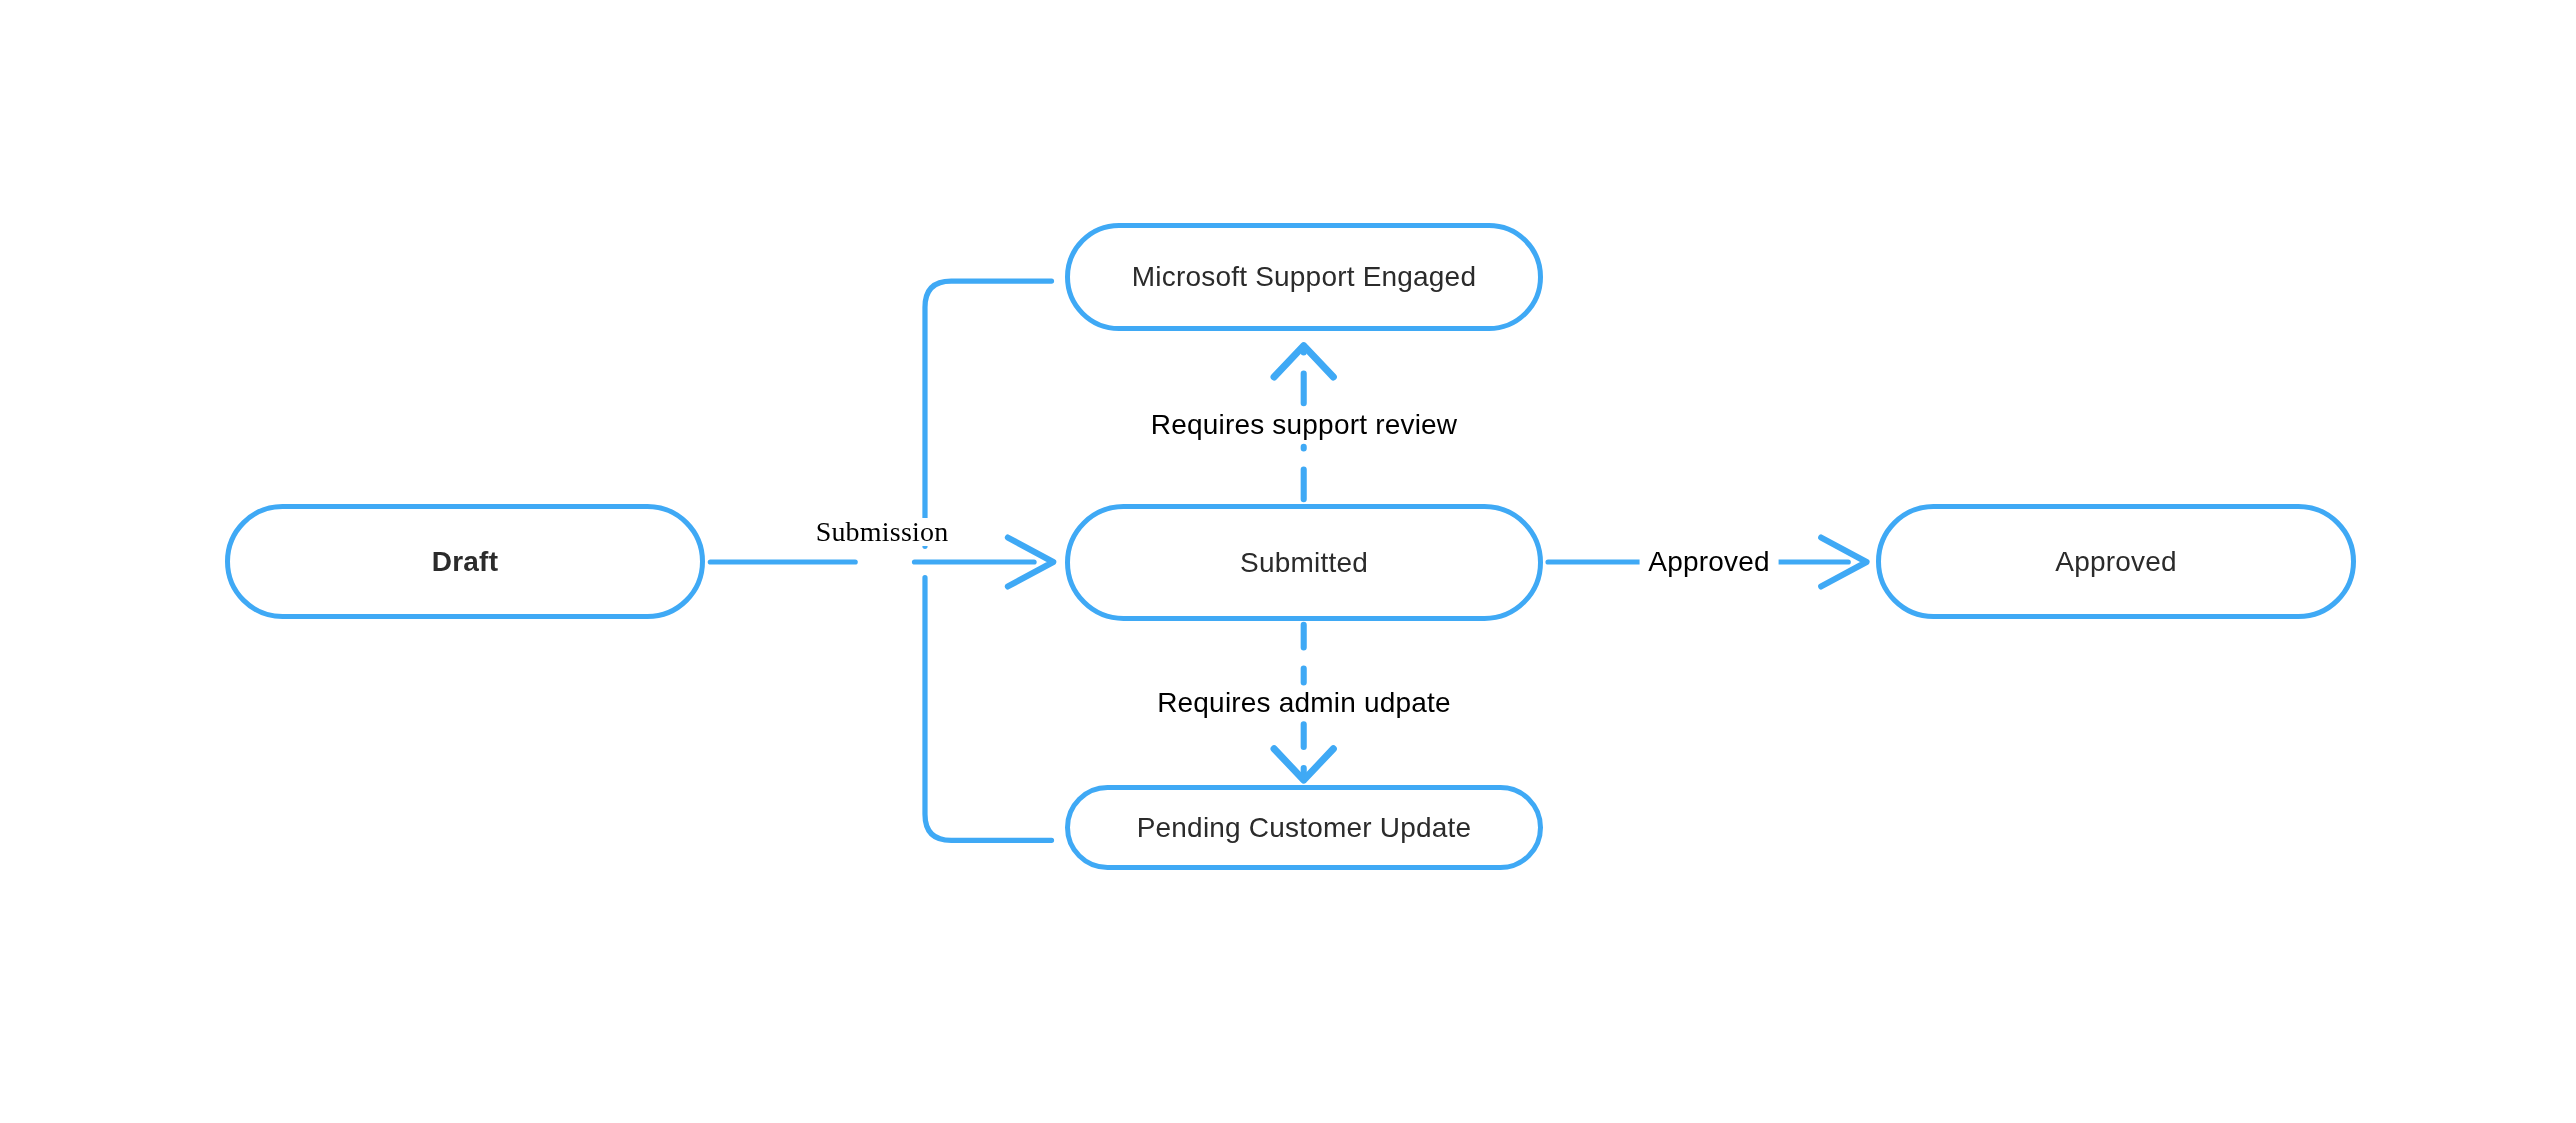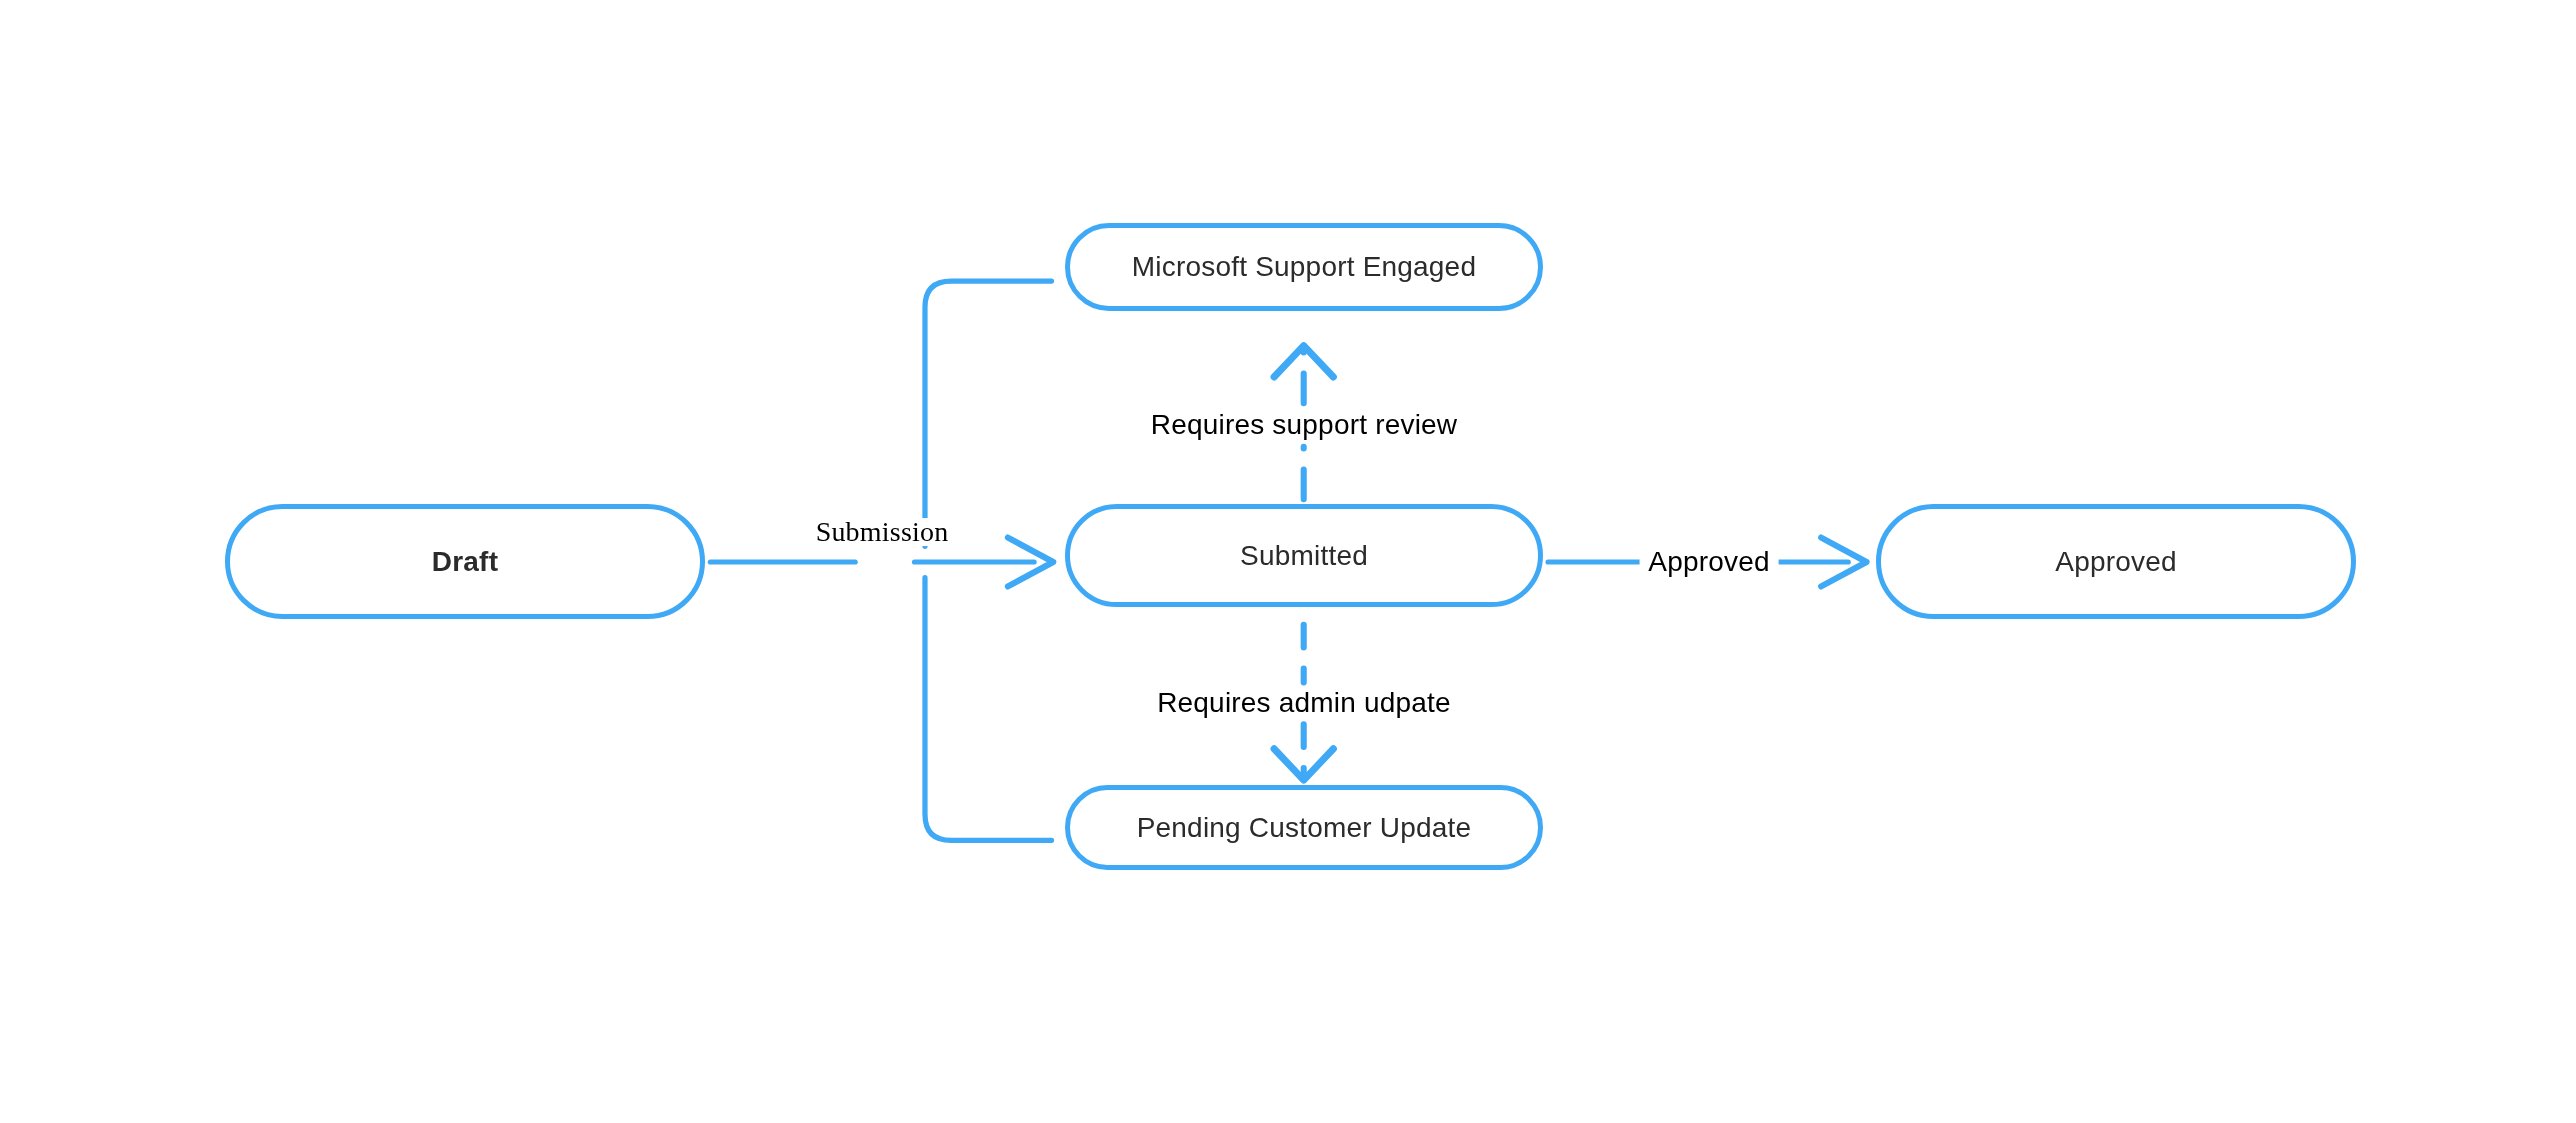--- a/index.html
+++ b/index.html
@@ -49,22 +49,22 @@
     font-size: 28px;
     font-weight: 400;
     letter-spacing: 0.2px;
     line-height: 1;
     white-space: nowrap;
     background: #ffffff;
     padding: 0 8.7px;
     transform: translate(-50%, -50%);
   }
   #node-draft      { left: 225px;  top: 504px; width: 480px; height: 115px; font-weight: bold; }
-  #node-submitted  { left: 1065px; top: 504px; width: 478px; height: 103px; }
-  #node-mse        { left: 1065px; top: 223px; width: 478px; height: 88px; }
+  #node-submitted  { left: 1065px; top: 504px; width: 478px; height: 117px; }
+  #node-mse        { left: 1065px; top: 223px; width: 478px; height: 108px; }
   #node-pcu        { left: 1065px; top: 785px; width: 478px; height: 85px; }
   #node-approved   { left: 1876px; top: 504px; width: 480px; height: 115px; }
 
   #label-submission { left: 882px; top: 532px; font-family: Liberation Serif, serif; }
   #label-approved   { left: 1709px; top: 562px; }
   #label-support    { left: 1304px; top: 425px; }
   #label-admin      { left: 1304px; top: 703px; }
 </style>
 </head>
 <body>

